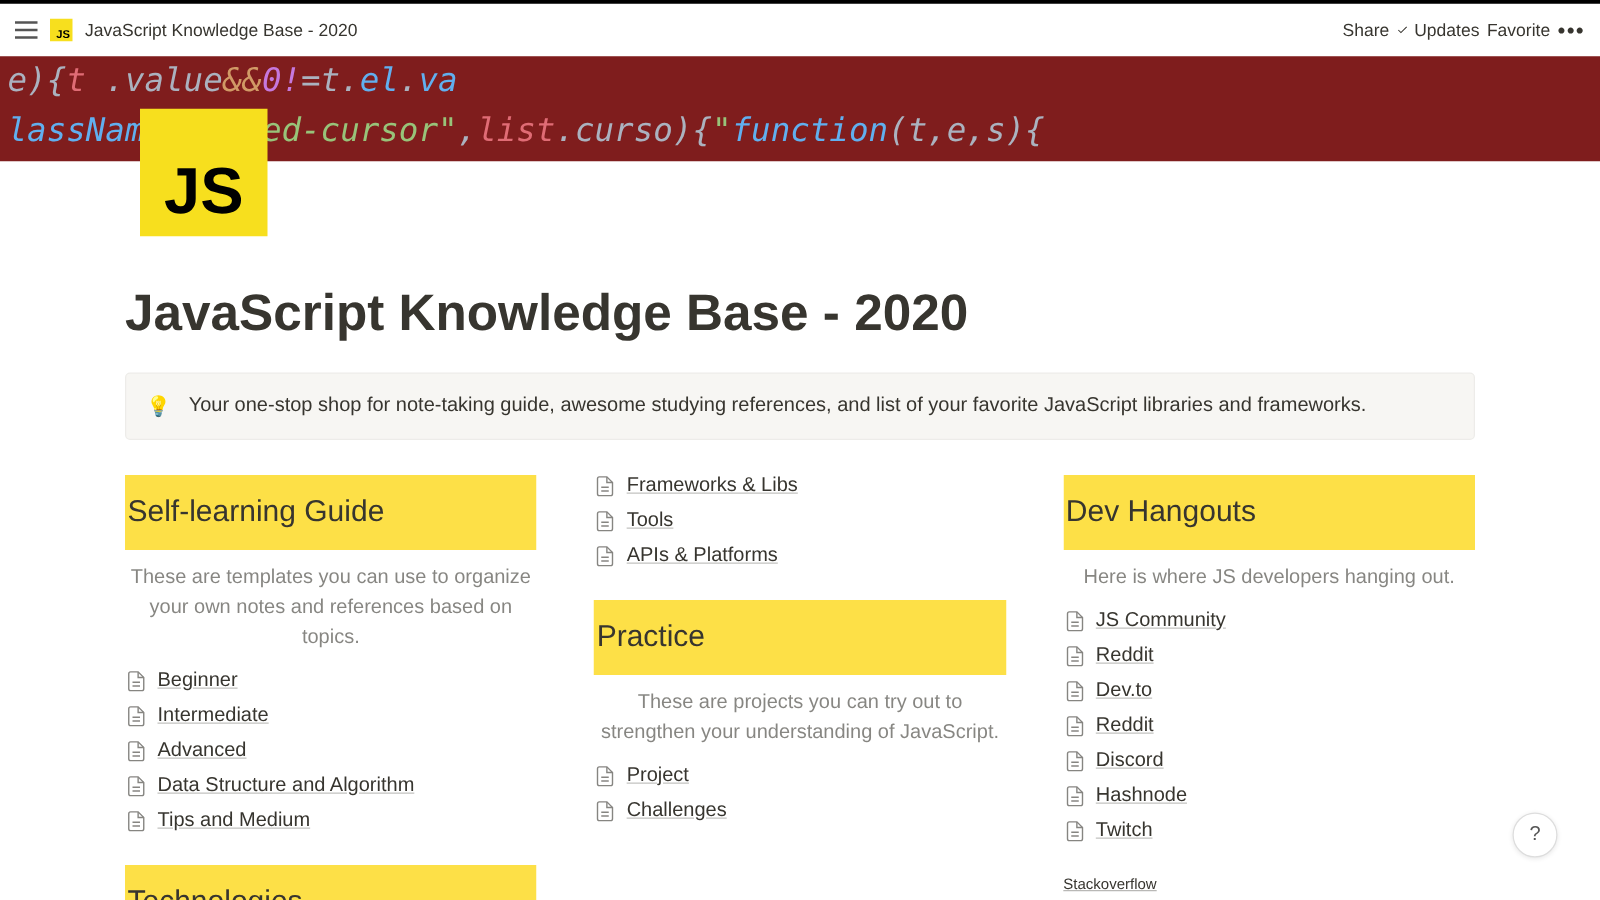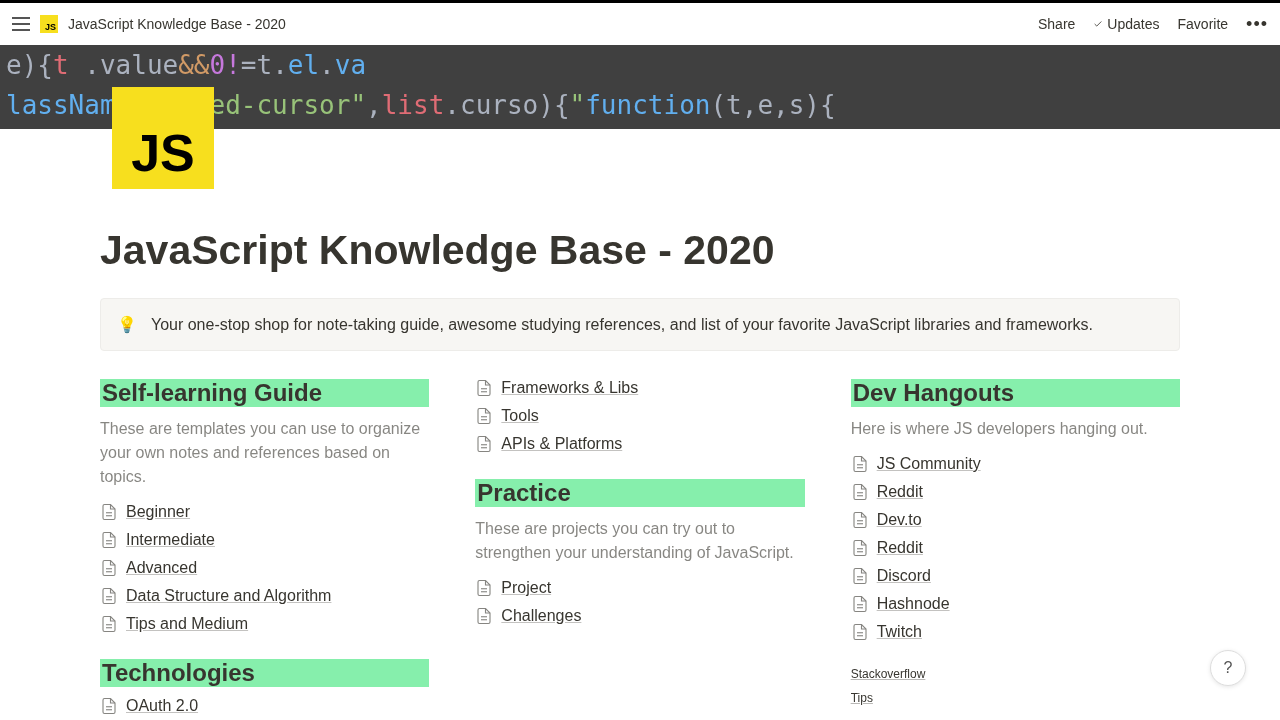--- a/index.html
+++ b/index.html
@@ -23,36 +23,37 @@
   }
   .hamburger span, .hamburger::before, .hamburger::after {
     content:""; position:absolute; left:0; right:0; height:2px; background:#555;
   }
   .hamburger::before{top:0;} .hamburger span{top:6px;} .hamburger::after{bottom:0;}
   .js-badge-small{
     width:18px;height:18px;background:#f7df1e;display:flex;align-items:flex-end;justify-content:flex-end;
     font-weight:700;font-size:9px;color:#000;padding:1px 2px;font-family:Arial;
   }
   .crumb { font-size:14px; color:rgb(55,53,47); cursor:pointer;}
-  .topbar-right{display:flex;align-items:center;gap:18px;font-size:14px;color:rgb(55,53,47);margin-left:40px;}
+  .topbar-right{display:flex;align-items:center;gap:6px;font-size:14px;color:rgb(55,53,47);margin-left:40px;}
   .topbar-right .item{cursor:pointer;display:flex;align-items:center;gap:4px;}
   .chev{width:10px;height:10px;}
   .dots{font-size:18px;letter-spacing:1px;cursor:pointer;}
 
   .cover {
     height: 84px;
-    background: #404040;
+    background: #7f1d1d;
     color:#9d9d9d;
     font-family: Menlo, Consolas, monospace;
     font-size:26px;
     line-height:1.55;
     white-space:nowrap;
     overflow:hidden;
     padding-left:6px;
     position:relative;
+    font-style:italic;
   }
   .cover .l1{display:block;}
   .cover .kw{color:#c678dd;} .cover .op{color:#d19a66;} .cover .str{color:#98c379;}
   .cover .fn{color:#61afef;} .cover .punc{color:#abb2bf;} .cover .this{color:#e06c75;}
   .page-icon {
     position:absolute;
     left:112px; top:87px;
     width:102px;height:102px;background:#f7df1e;
     display:flex;align-items:flex-end;justify-content:center;
     font-family:Arial,sans-serif;font-weight:800;font-size:52px;color:#000;
@@ -69,23 +70,23 @@
     font-size:41px;font-weight:700;color:rgb(55,53,47);margin-bottom:24px;
   }
   .callout{
     background:#f7f6f3;border:1px solid #edece9;border-radius:4px;
     padding:16px 16px;display:flex;align-items:center;gap:14px;font-size:16px;
     color:rgb(55,53,47);margin-bottom:28px;
   }
   .columns{display:flex;gap:46px;}
   .col{flex:1;min-width:0;}
   h2.sect{
-    background:#86efac;font-size:24px;font-weight:700;padding:0 2px;margin-bottom:10px;
-  }
-  .desc{color:rgba(55,53,47,0.6);font-size:16px;line-height:1.5;margin-bottom:14px;}
+    background:#fde047;font-size:24px;font-weight:400;padding:16px 2px;margin-bottom:10px;
+  }
+  .desc{color:rgba(55,53,47,0.6);font-size:16px;line-height:1.5;margin-bottom:14px;text-align:center;}
   .plist{list-style:none;display:flex;flex-direction:column;gap:10px;margin-bottom:26px;}
   .pitem{display:flex;align-items:center;gap:8px;font-size:16px;}
   .pitem a{color:rgb(55,53,47);text-decoration:underline;text-decoration-color:rgba(55,53,47,0.3);cursor:pointer;}
   .plain-link{color:rgb(55,53,47);text-decoration:underline;text-decoration-color:rgba(55,53,47,0.35);font-size:12px;display:block;margin-bottom:10px;cursor:pointer;}
   .doc-icon{width:18px;height:18px;flex-shrink:0;opacity:0.6;}
 
   .help-fab{
     position:fixed;right:34px;bottom:34px;width:36px;height:36px;border-radius:50%;
     background:#fff;border:1px solid #ddd;box-shadow:0 1px 4px rgba(0,0,0,0.1);
     display:flex;align-items:center;justify-content:center;font-size:16px;color:#555;cursor:pointer;

